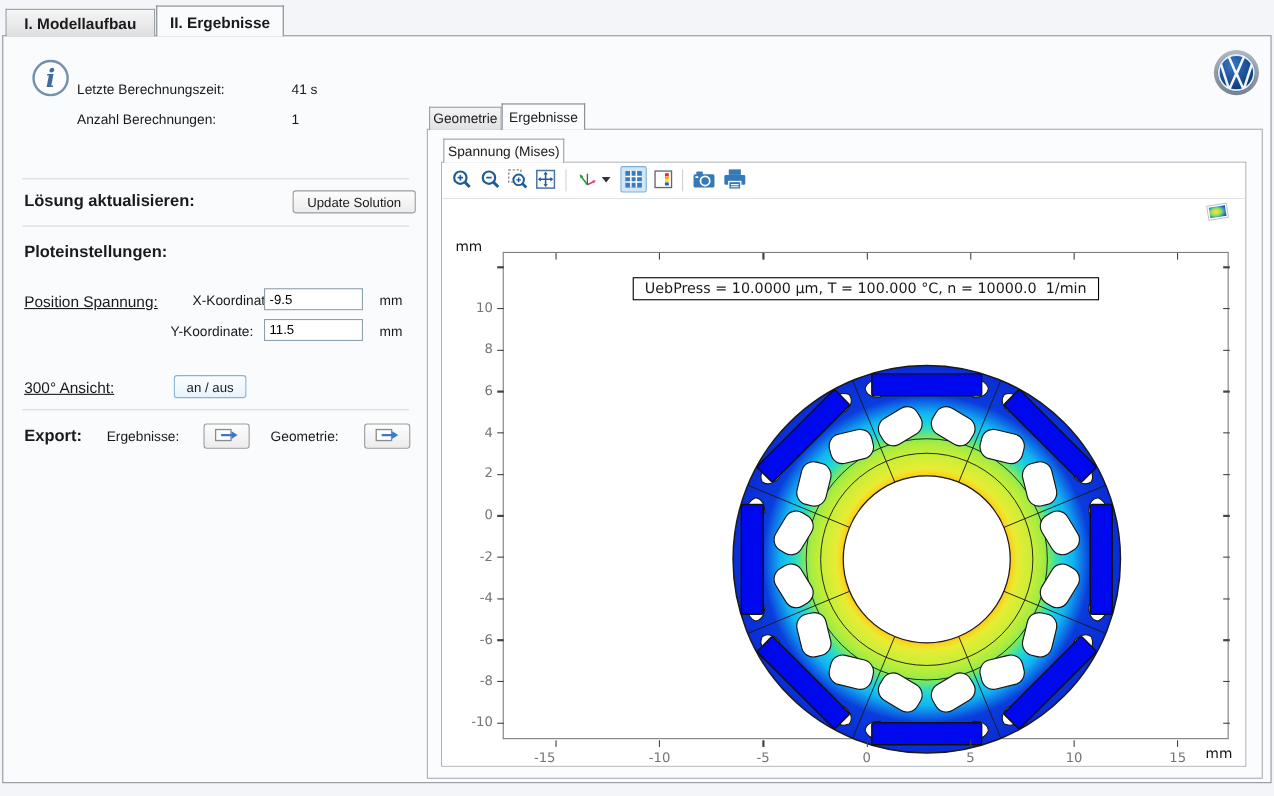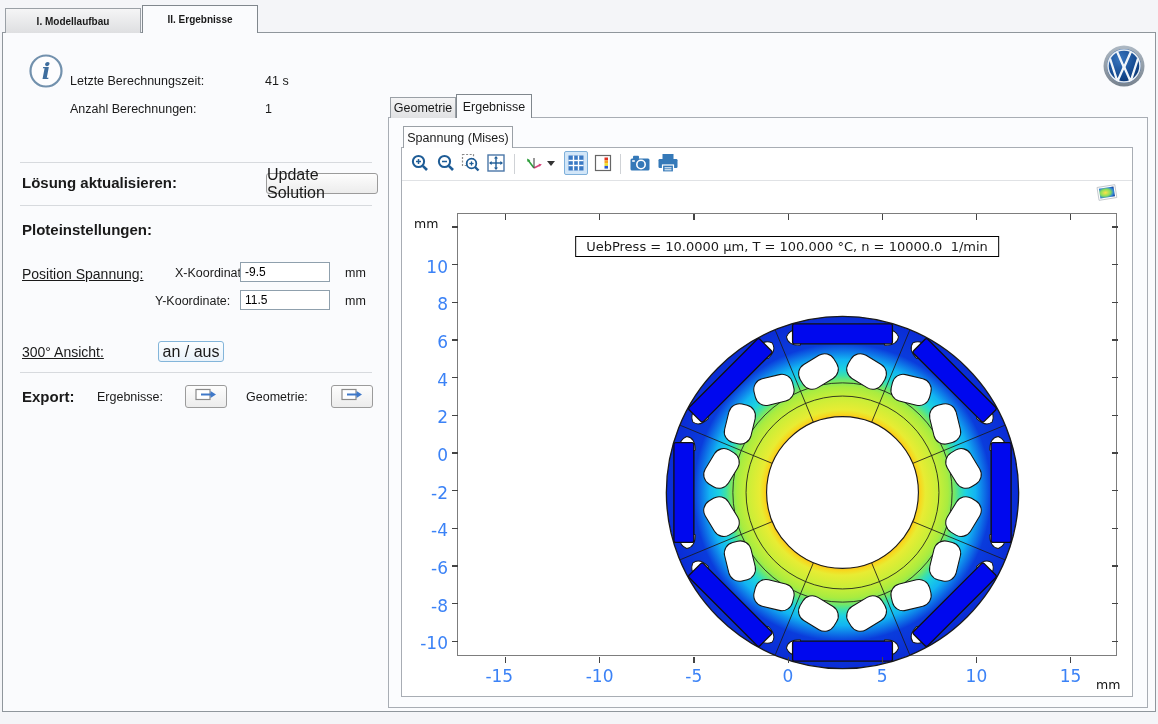--- a/index.html
+++ b/index.html
@@ -5,35 +5,35 @@
   * { margin:0; padding:0; box-sizing:border-box; }
   html,body { width:1158px; height:724px; }
   body { font-family:"Liberation Sans","DejaVu Sans",sans-serif; background:#f2f4f7; color:#1a1a1a; }
   #app { position:relative; width:1158px; height:724px; overflow:hidden; background:#f4f5f8; }
 
   
   .main-frame { position:absolute; left:2px; top:32px; width:1154px; height:680px;
                 background:#fafbfd; border:1px solid #8f969c; }
 
   
-  .main-tab { position:absolute; font-weight:bold; font-size:10px; display:flex; align-items:center;
+  .main-tab { position:absolute; font-weight:bold; font-size:14px; display:flex; align-items:center;
               justify-content:center; border:1px solid #9aa0a6; border-bottom:none; cursor:default; }
   .main-tab.inactive { left:5px; top:8px; width:136px; height:25px;
               background:linear-gradient(#f5f5f6,#dedfe1); z-index:1; }
   .main-tab.active { left:142px; top:5px; width:116px; height:28px; background:#fafbfd;
               border-color:#80878d; z-index:3; }
 
   .sep { position:absolute; height:1px; background:#d7dade; left:20px; width:352px; }
 
   label, .lbl { font-size:12.5px; }
   .h-bold { font-weight:bold; font-size:15px; }
   .u-lbl { font-size:14px; text-decoration:underline; }
 
   .btn { position:absolute; display:flex; align-items:center; justify-content:center;
-         font-size:16px; background:linear-gradient(#fdfdfd,#ececec); border:1px solid #9b9b9b;
+         font-size:12px; background:linear-gradient(#fdfdfd,#ececec); border:1px solid #9b9b9b;
          border-radius:3px; cursor:default; }
   .btn-blue { background:linear-gradient(#fcfeff,#e9f2fa); border:1px solid #83b5da; }
 
   .txt-input { position:absolute; width:90px; height:20px; border:1px solid #8fa0ad;
          font-size:12px; padding:1px 4px; background:#fff; font-family:inherit; }
 
   .abs { position:absolute; }
 
   
   .gfx-group { position:absolute; left:388px; top:117px; width:760px; height:591px;
@@ -52,24 +52,24 @@
   .toolbar { position:absolute; left:402px; top:148px; width:730px; height:33px; background:#fff;
              border-bottom:1px solid #e0e2e5; }
   .tb-icon { position:absolute; top:3px; width:24px; height:24px; display:flex; align-items:center;
              justify-content:center; border:1px solid transparent; border-radius:2px; cursor:default; }
   .tb-icon.active-tool { background:#d2e6f8; border:1px solid #7fb0da; }
   .tb-sep { position:absolute; top:6px; width:1px; height:20px; background:#cfd2d6; }
 
   .canvas { position:absolute; left:402px; top:181px; width:730px; height:515px; background:#fff; }
   .plot-title { position:absolute; left:235px; top:9px; width:300px; text-align:center; font-size:13px;
                 font-family:"DejaVu Sans",sans-serif; }
-  #plotbox { position:absolute; left:55px; top:32px; width:660px; height:443px;
+  #plotbox { position:absolute; left:55px; top:48px; width:660px; height:443px;
              border:1.5px solid #7d7d7d; }
   .tick { position:absolute; background:#444; }
-  .tick-label { position:absolute; font-size:17px; color:#3b82f6; font-family:"DejaVu Sans",sans-serif; }
+  .tick-label { position:absolute; font-size:12px; color:#737373; font-family:"DejaVu Sans",sans-serif; }
   .axis-unit { position:absolute; font-size:12.5px; color:#111; font-family:"DejaVu Sans",sans-serif; }
   .annotation { position:absolute; top:22px; left:50%; transform:translateX(-50%);
                 border:1.8px solid #000; background:#fff; font-size:13px; padding:2px 10px;
                 white-space:pre; font-family:"DejaVu Sans",sans-serif; }
   #rotor { position:absolute; left:198px; top:92px; }
 </style>
 </head>
 <body>
 
 <div id="app">

